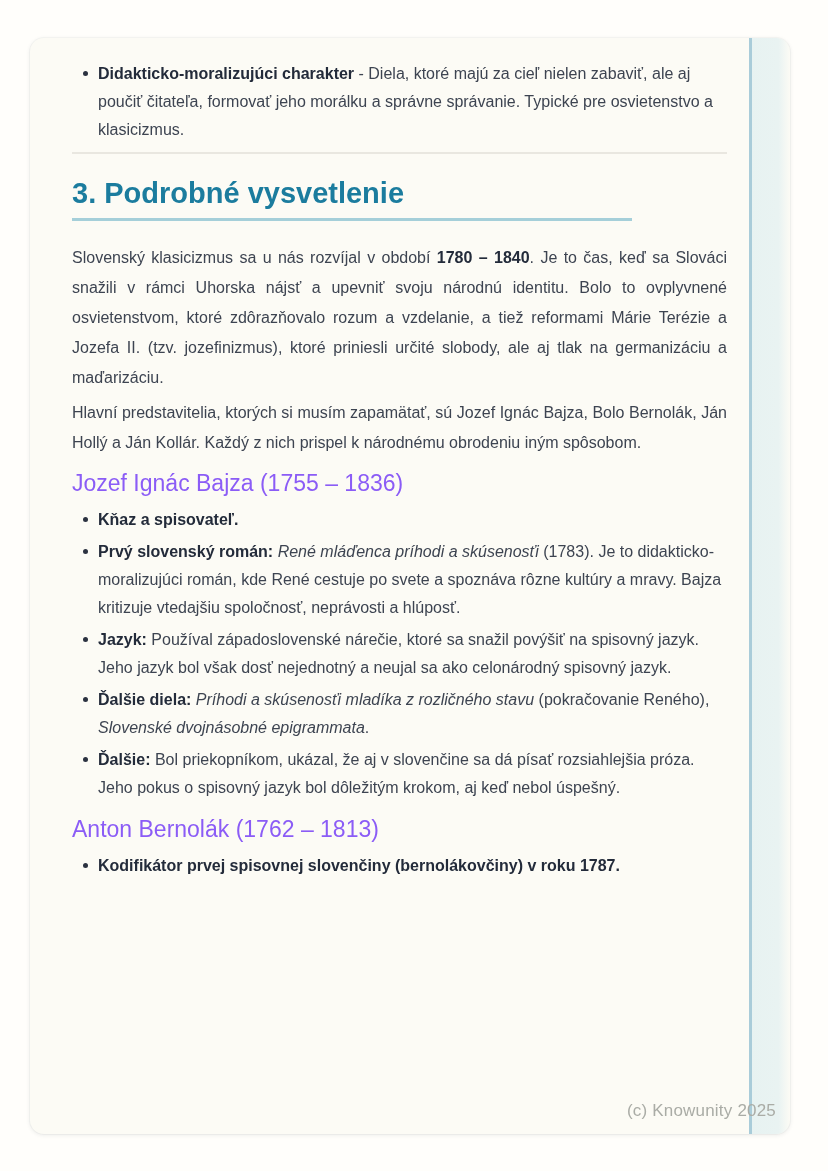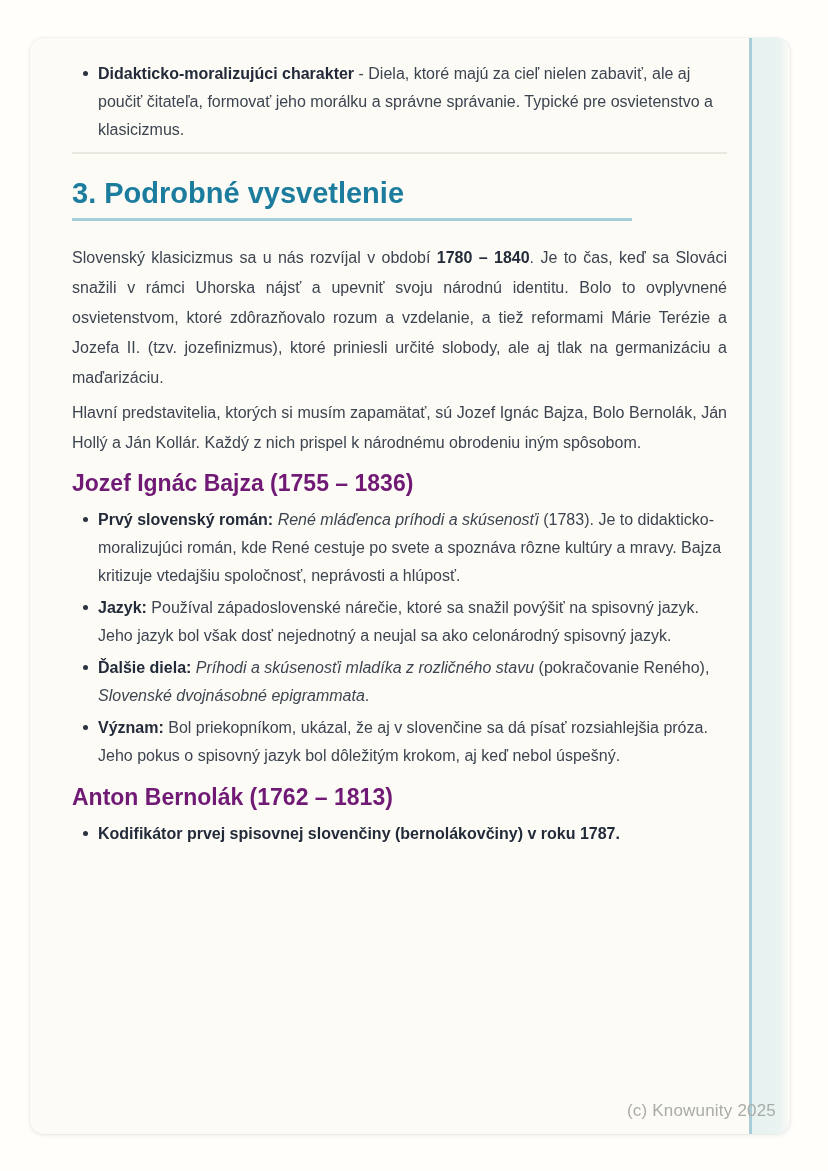--- a/index.html
+++ b/index.html
@@ -30,21 +30,21 @@
   p{margin:0 0 5px;line-height:30px;text-align:justify;}
   .b{font-weight:700;color:#232b3a;}
   .i{font-style:italic;}
   hr.divider{border:none;border-top:2px solid #e9e7e0;margin:8px 0 0;}
   h2{
     margin:22px 0 22px;padding-bottom:8px;
     font-size:29px;line-height:34px;font-weight:700;color:#1b7c9e;
     border-bottom:3px solid #a5cfd9;width:560px;max-width:100%;
   }
   h3{
-    margin:10px 0 8px;font-size:23px;line-height:30px;font-weight:700;color:#701a75;
+    margin:10px 0 8px;font-size:23px;line-height:30px;font-weight:400;color:#8b5cf6;
   }
   h3.second{margin-top:12px;}
   ul{list-style:none;margin:0;padding:0 0 0 26px;}
   li{position:relative;line-height:28px;margin-bottom:4px;}
   li::before{
     content:"";position:absolute;left:-15px;top:11px;
     width:5px;height:5px;border-radius:50%;background:#2b3240;
   }
   ul.sub{padding-left:20px;margin-top:3px;}
   ul.sub li{margin-bottom:3px;}
@@ -71,24 +71,25 @@
     <hr class="divider">
 
     <h2>3. Podrobné vysvetlenie</h2>
 
     <p><span>Slovenský klasicizmus sa u nás rozvíjal v období </span><span class="b">1780 – 1840</span><span>. Je to čas, keď sa Slováci snažili v rámci Uhorska nájsť a upevniť svoju národnú identitu. Bolo to ovplyvnené osvietenstvom, ktoré zdôrazňovalo rozum a vzdelanie, a tiež reformami Márie Terézie a Jozefa II. (tzv. jozefinizmus), ktoré priniesli určité slobody, ale aj tlak na germanizáciu a maďarizáciu.</span></p>
     <p><span>Hlavní predstavitelia, ktorých si musím zapamätať, sú Jozef Ignác Bajza, Bolo Bernolák, Ján Hollý a Ján Kollár. Každý z nich prispel k národnému obrodeniu iným spôsobom.</span></p>
 
     <h3>Jozef Ignác Bajza (1755 – 1836)</h3>
 
     <ul>
+      <li><span class="b">Kňaz a spisovateľ.</span></li>
       <li><span class="b">Prvý slovenský román:</span><span> </span><span class="i">René mláďenca príhodi a skúsenosťi</span><span> (1783). Je to didakticko-moralizujúci román, kde René cestuje po svete a spoznáva rôzne kultúry a mravy. Bajza kritizuje vtedajšiu spoločnosť, neprávosti a hlúposť.</span></li>
       <li><span class="b">Jazyk:</span><span> Používal západoslovenské nárečie, ktoré sa snažil povýšiť na spisovný jazyk. Jeho jazyk bol však dosť nejednotný a neujal sa ako celonárodný spisovný jazyk.</span></li>
       <li><span class="b">Ďalšie diela:</span><span> </span><span class="i">Príhodi a skúsenosťi mladíka z rozličného stavu</span><span> (pokračovanie Reného), </span><span class="i">Slovenské dvojnásobné epigrammata</span><span>.</span></li>
-      <li><span class="b">Význam:</span><span> Bol priekopníkom, ukázal, že aj v slovenčine sa dá písať rozsiahlejšia próza. Jeho pokus o spisovný jazyk bol dôležitým krokom, aj keď nebol úspešný.</span></li>
+      <li><span class="b">Ďalšie:</span><span> Bol priekopníkom, ukázal, že aj v slovenčine sa dá písať rozsiahlejšia próza. Jeho pokus o spisovný jazyk bol dôležitým krokom, aj keď nebol úspešný.</span></li>
     </ul>
 
     <h3 class="second">Anton Bernolák (1762 – 1813)</h3>
 
     <ul>
       <li><span class="b">Kodifikátor prvej spisovnej slovenčiny (bernolákovčiny) v roku 1787.</span>
       </li>
     </ul>
 
   </div>

